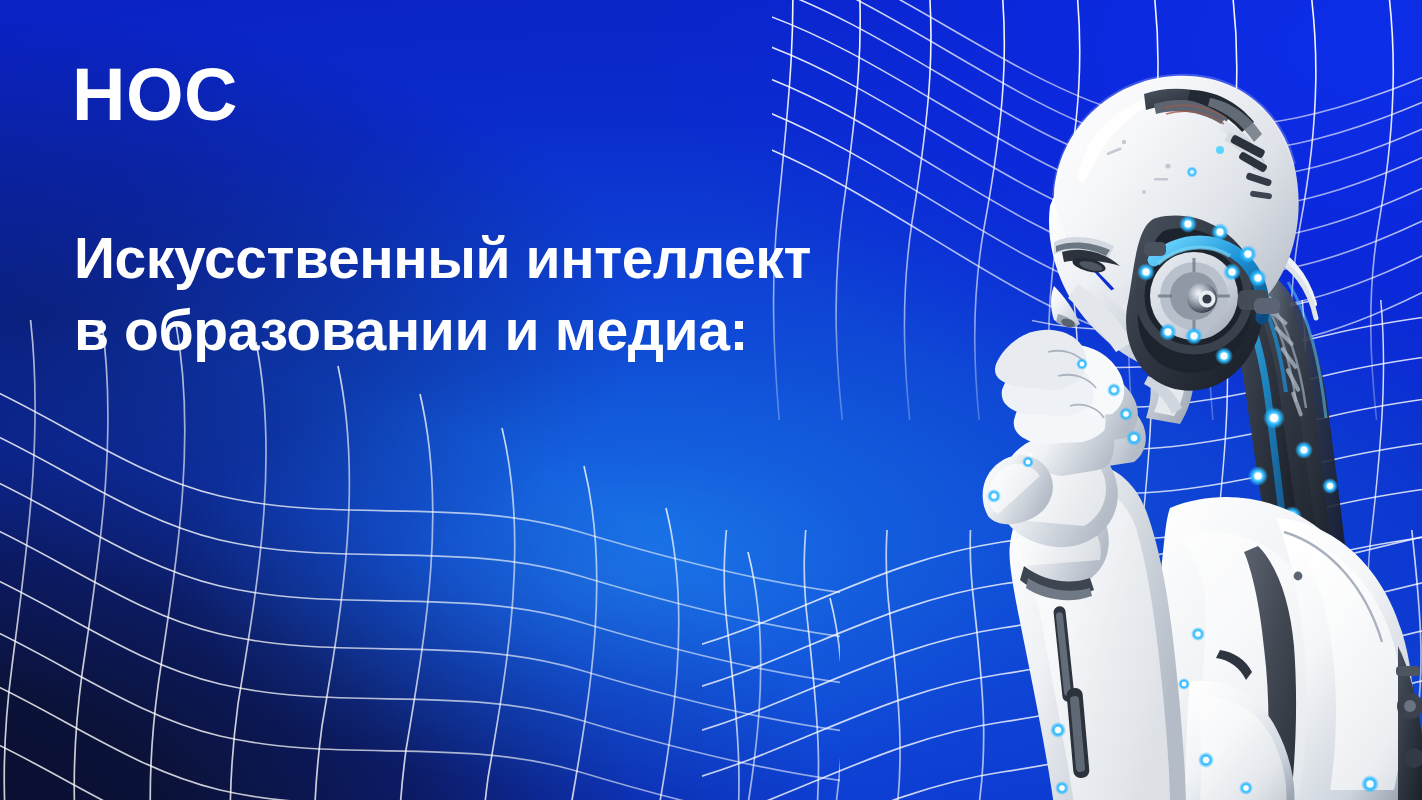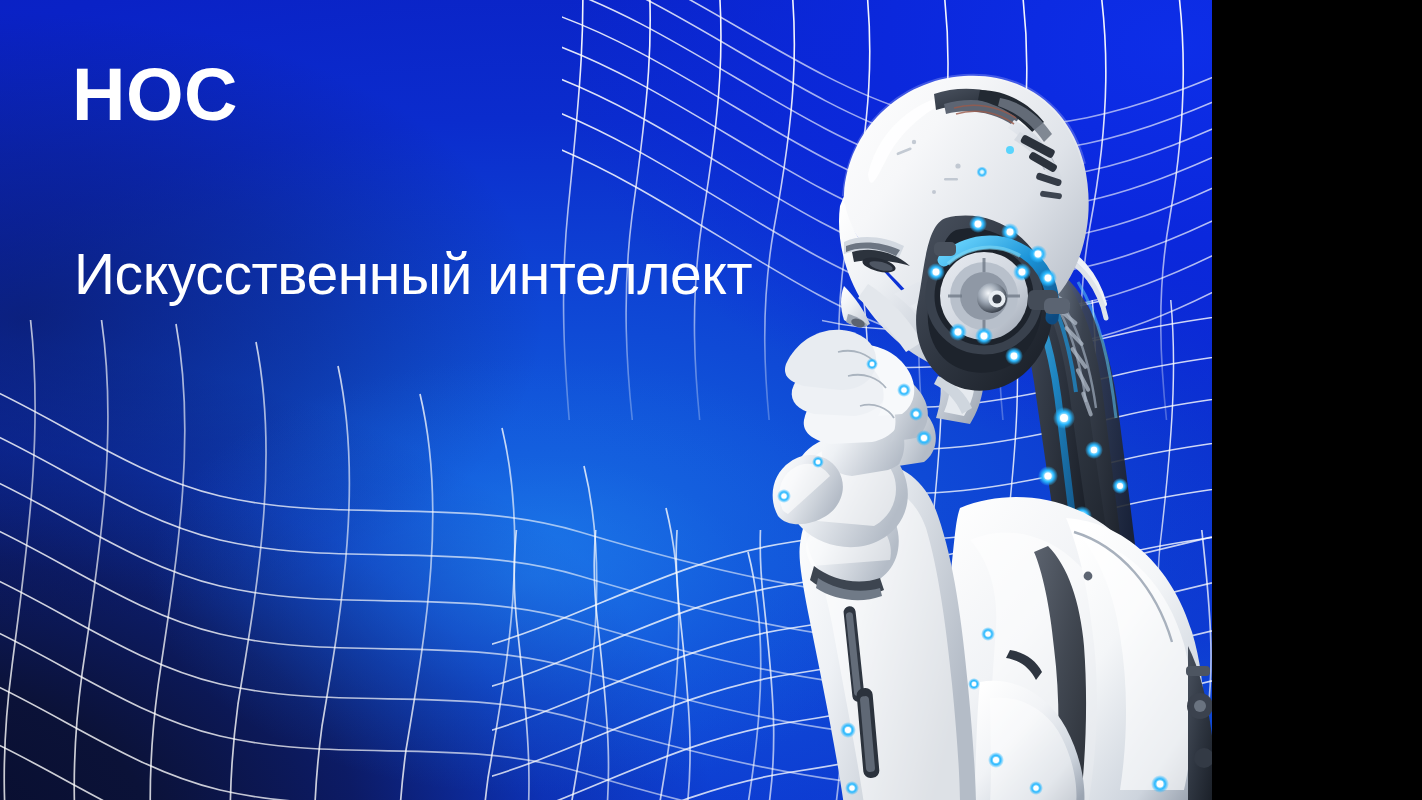--- a/index.html
+++ b/index.html
@@ -3,21 +3,21 @@
 <meta charset="utf-8">
 <title>НОС — Искусственный интеллект в образовании и медиа</title>
 <style>
   html, body {
     margin: 0;
     padding: 0;
     background: #000;
   }
   #stage {
     position: relative;
-    width: 1212px;
+    width: 1422px;
     height: 800px;
     overflow: hidden;
     font-family: "Liberation Sans", sans-serif;
     background: #d946ef;
     user-select: none;
   }
 
   
   .bg-base {
     position: absolute;
@@ -85,26 +85,26 @@
     top: 58px;
     color: #ffffff;
     font-size: 74px;
     line-height: 1;
     font-weight: 700;
     letter-spacing: 0.5px;
   }
   .headline {
     position: absolute;
     left: 74px;
-    top: 200px;
+    top: 184px;
     width: 900px;
     color: #ffffff;
     font-size: 57px;
     line-height: 72px;
-    font-weight: 400;
+    font-weight: 700;
     letter-spacing: -0.4px;
   }
   .headline .ln { display: block; white-space: nowrap; }
 
   
   .robot {
     position: absolute;
     right: -6px;
     top: 46px;
     width: 470px;
@@ -259,20 +259,21 @@
         <path d="M616,258 C640,174 630,94 622,18 C616,-32 618,-66 622,-102"></path>
         <path d="M704,242 C728,158 718,78 710,2 C704,-48 706,-82 710,-118"></path>
       </g>
     </svg>
   </div>
 
   <div class="logo">НОС</div>
 
   <h1 class="headline">
     <span class="ln">Искусственный интеллект</span>
+    <span class="ln">в образовании и медиа:</span>
   </h1>
 
   <div class="robot">
     <svg viewBox="0 0 470 754" width="470" height="754" aria-hidden="true">
       <defs>
         <linearGradient id="skullG" x1="0" y1="0" x2="1" y2="0.8">
           <stop offset="0" stop-color="#ffffff"></stop>
           <stop offset="0.32" stop-color="#f6f7f9"></stop>
           <stop offset="0.68" stop-color="#dfe3e9"></stop>
           <stop offset="1" stop-color="#b9c0ca"></stop>

